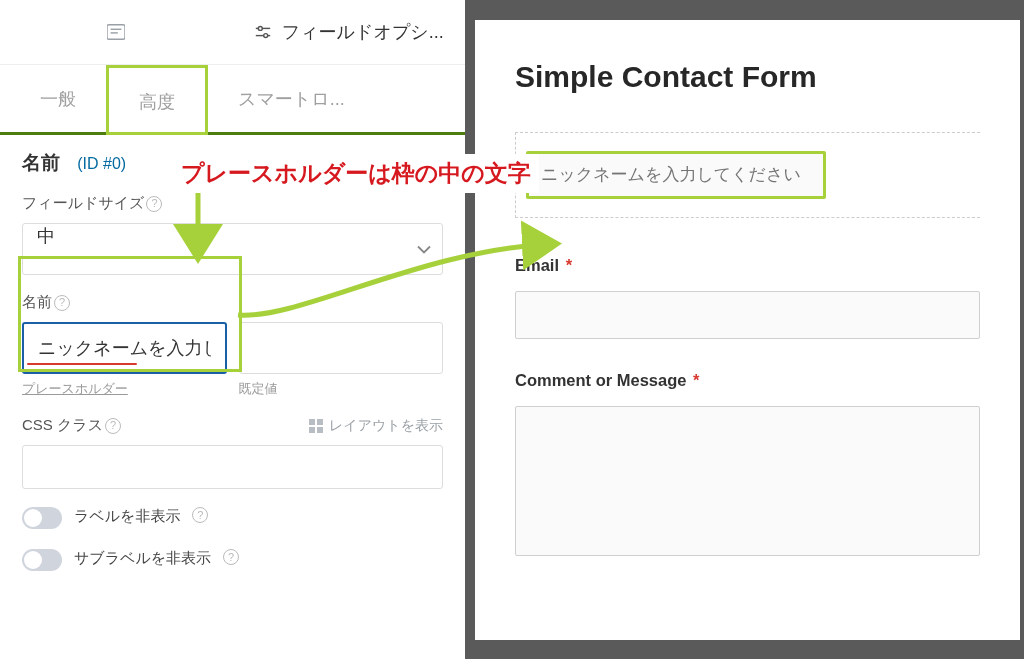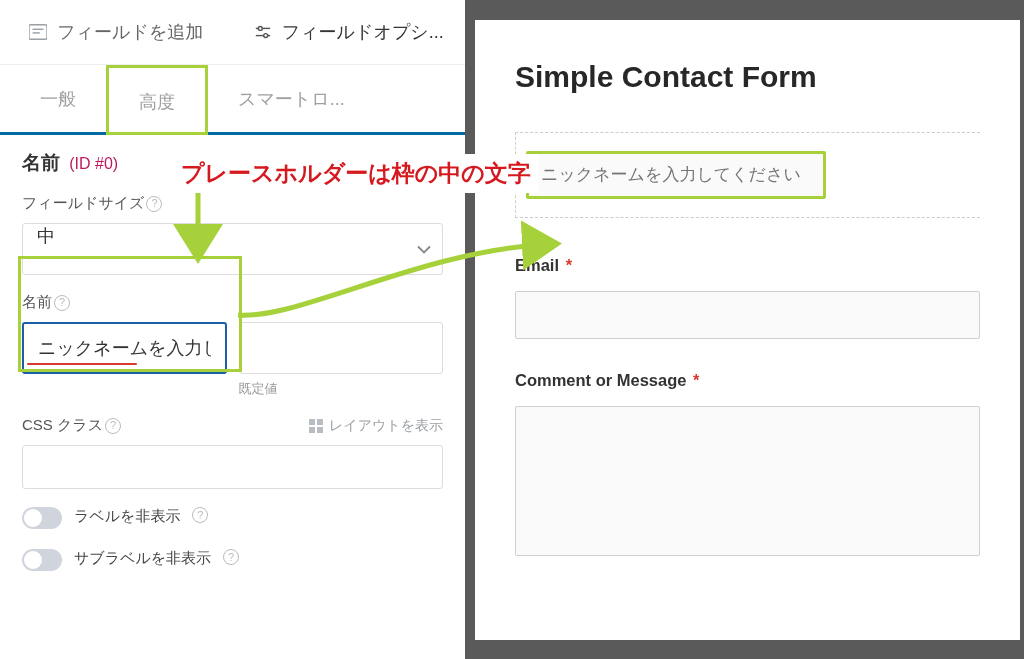--- a/index.html
+++ b/index.html
@@ -4,26 +4,26 @@
   <style>
     *{box-sizing:border-box;margin:0;padding:0}
     body{font-family:"Hiragino Sans","Meiryo","Segoe UI",sans-serif;background:#5a5a5a;width:1024px;height:659px;overflow:hidden;position:relative;font-size:15px;color:#444}
     .app{display:flex;width:1024px;height:659px}
     
     .panel{width:465px;background:#fff;height:659px;display:flex;flex-direction:column}
     .top-tabs{display:flex;border-bottom:1px solid #eee}
     .top-tab{flex:1;padding:20px 0;text-align:center;font-size:18px;color:#666;display:flex;align-items:center;justify-content:center;gap:10px;cursor:pointer}
     .top-tab.active{color:#333;background:#fff}
     .top-tab .ico{width:18px;height:18px;display:flex;align-items:center}
-    .sub-tabs{display:flex;border-bottom:3px solid #0369a1;padding:0 10px}
+    .sub-tabs{display:flex;border-bottom:3px solid #4d7c0f;padding:0 10px}
     .sub-tab{padding:22px 30px 18px;font-size:18px;color:#a0a0a0;cursor:pointer;border-bottom:3px solid transparent;margin-bottom:-3px}
     .sub-tab.hl{border:3px solid #a6d13b;}
     .section{padding:18px 22px 0}
     .hdr{font-size:19px;font-weight:700;color:#333;margin:15px 0 0 22px}
-    .hdr .id{font-size:16px;font-weight:400;color:#be185d;margin-left:4px}
+    .hdr .id{font-size:16px;font-weight:400;color:#0369a1;margin-left:12px}
     .label{font-size:15px;color:#555;margin-bottom:10px;display:flex;align-items:center;gap:2px}
     .input,.select{width:100%;height:52px;border:1px solid #ddd;border-radius:3px;padding:0 14px;font-size:18px;color:#333;background:#fff}
     .select-wrap{position:relative}
     .select-wrap .chev{position:absolute;right:12px;top:50%;transform:translateY(-50%);pointer-events:none;color:#888}
     .two{display:flex;gap:12px;margin-top:4px}
     .two>div{flex:1}
     .sublabel{font-size:13px;color:#9a9a9a;margin-top:6px}
     .sublabel.underline{text-decoration:underline}
     .lg-row{display:flex;align-items:center;justify-content:space-between}
     .layout-link{display:flex;align-items:center;gap:6px;color:#9aa0a6;font-size:14px}
@@ -65,21 +65,20 @@
 
     <div class="top-tabs">
       <div class="top-tab">
         <span class="ico form-ico">
           <svg width="20" height="16" viewBox="0 0 20 16">
               <rect x="0" y="0" width="20" height="16" rx="2" fill="none" stroke="#9aa0a6" stroke-width="1.6"></rect>
               <line x1="4" y1="5" x2="16" y2="5" stroke="#9aa0a6" stroke-width="1.6"></line>
               <line x1="4" y1="9" x2="12" y2="9" stroke="#9aa0a6" stroke-width="1.6"></line>
             </svg>
         </span>
-        <span>フィールドを追加</span>
       </div>
       <div class="top-tab active">
         <span class="ico sliders-ico">
           <svg width="20" height="18" viewBox="0 0 20 18">
               <line x1="2" y1="5" x2="18" y2="5" stroke="#555" stroke-width="1.6"></line>
               <circle cx="7" cy="5" r="2.2" fill="#fff" stroke="#555" stroke-width="1.6"></circle>
               <line x1="2" y1="13" x2="18" y2="13" stroke="#555" stroke-width="1.6"></line>
               <circle cx="13" cy="13" r="2.2" fill="#fff" stroke="#555" stroke-width="1.6"></circle>
             </svg>
         </span>
@@ -114,20 +113,21 @@
     </div>
 
     <div class="section" style="position:relative">
       <div class="label">
         <span>名前</span>
         <span class="help">?</span>
       </div>
       <div class="two">
         <div>
           <input class="input focus" value="ニックネームを入力して" style="">
+          <div class="sublabel underline">プレースホルダー</div>
         </div>
         <div>
           <input class="input" style="">
           <div class="sublabel">既定値</div>
         </div>
       </div>
     </div>
 
     <div class="section">
       <div class="lg-row">

